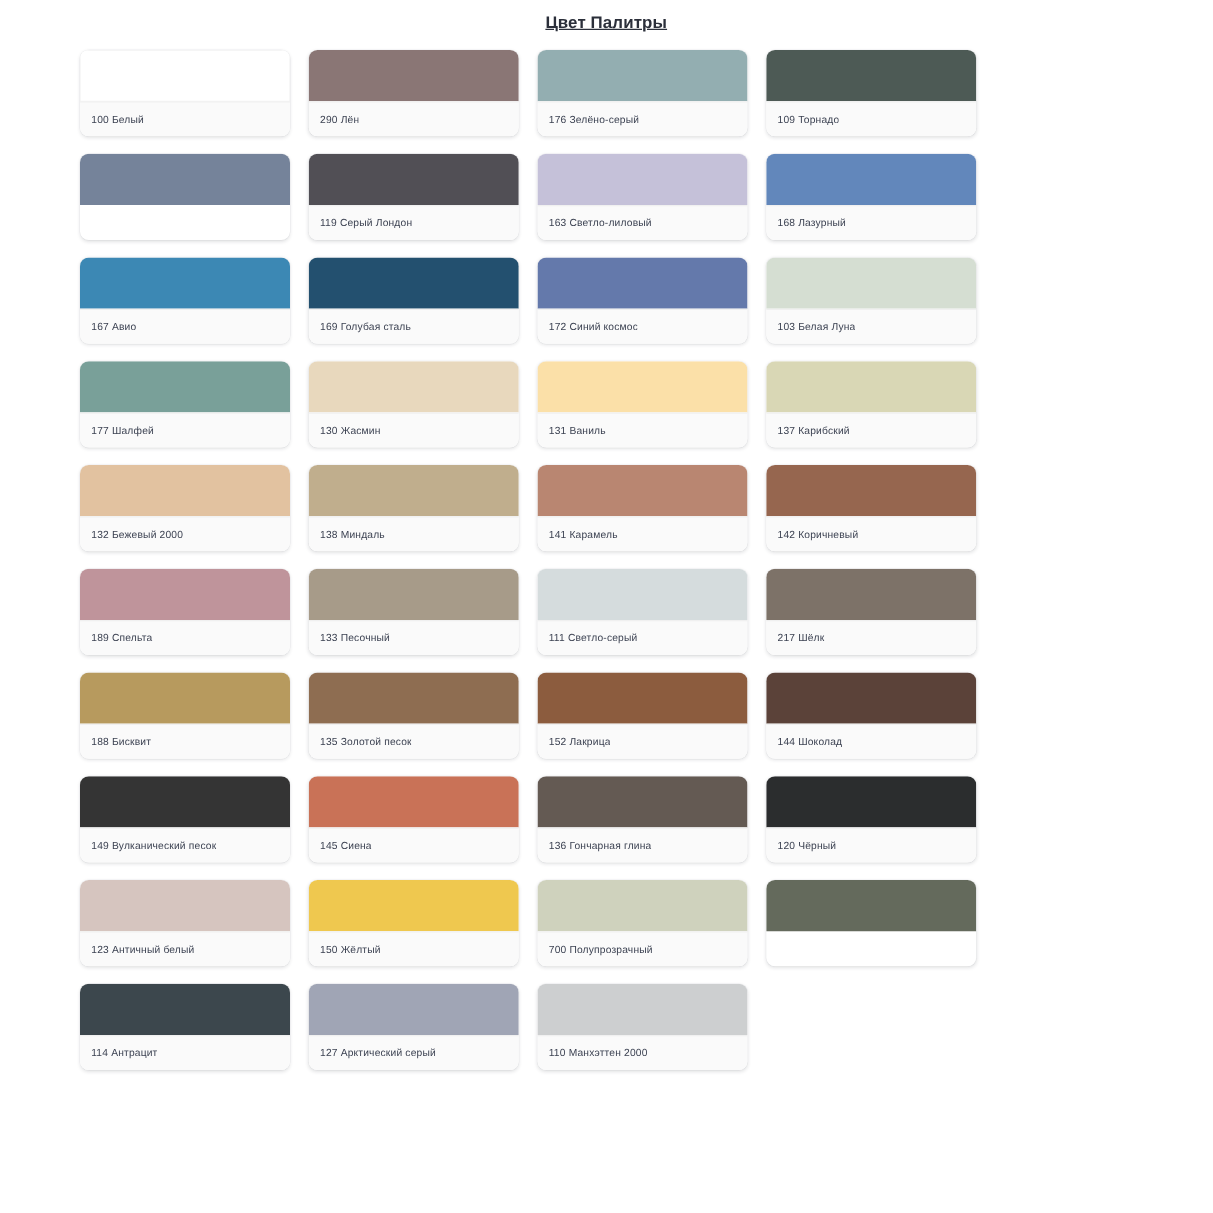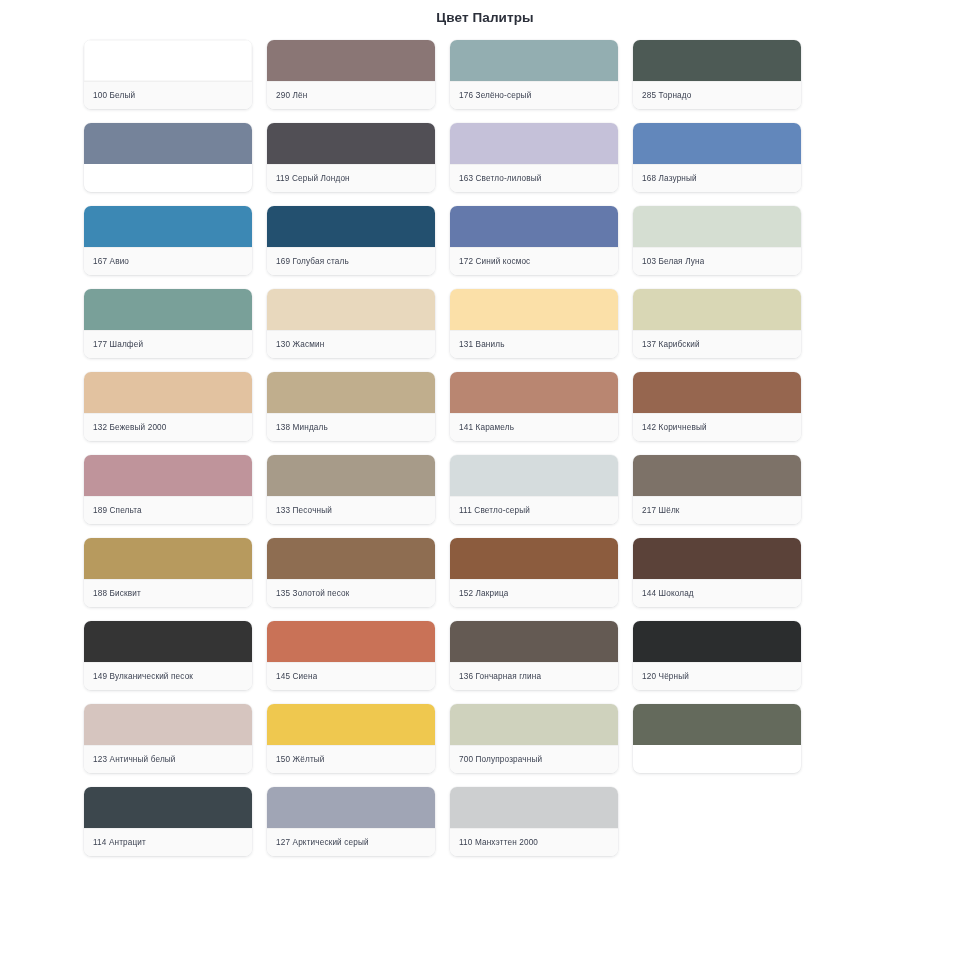--- a/index.html
+++ b/index.html
@@ -20,27 +20,28 @@
   }
   .page-title {
     text-align: center;
     font-size: 13.5px;
     font-weight: bold;
     color: #2b2f3a;
     letter-spacing: 0.1px;
     padding-top: 10px;
     margin: 0 0 14px 0;
     line-height: 16px;
+    text-decoration: underline;
   }
   .palette-grid {
     display: grid;
     grid-template-columns: repeat(4, 168px);
     column-gap: 15px;
     row-gap: 14px;
-    padding-left: 84px;
+    padding-left: 64px;
   }
   .swatch-card {
     width: 168px;
     height: 69px;
     background: #ffffff;
     border-radius: 7px;
     box-shadow: 0 1px 3px rgba(30, 35, 50, 0.13), 0 0 0 0.5px rgba(30, 35, 50, 0.04);
     overflow: hidden;
     display: flex;
     flex-direction: column;
@@ -93,21 +94,21 @@
       </div>
       <div class="swatch-card">
         <div class="swatch-color" style="background: rgb(147, 174, 177);"></div>
         <div class="swatch-label-wrap">
           <span class="swatch-label">176 Зелёно-серый</span>
         </div>
       </div>
       <div class="swatch-card">
         <div class="swatch-color" style="background: rgb(77, 90, 85);"></div>
         <div class="swatch-label-wrap">
-          <span class="swatch-label">285 Торнадо</span>
+          <span class="swatch-label">109 Торнадо</span>
         </div>
       </div>
       <div class="swatch-card">
         <div class="swatch-color" style="background: rgb(117, 131, 154);"></div>
       </div>
       <div class="swatch-card">
         <div class="swatch-color" style="background: rgb(81, 79, 85);"></div>
         <div class="swatch-label-wrap">
           <span class="swatch-label">119 Серый Лондон</span>
         </div>

